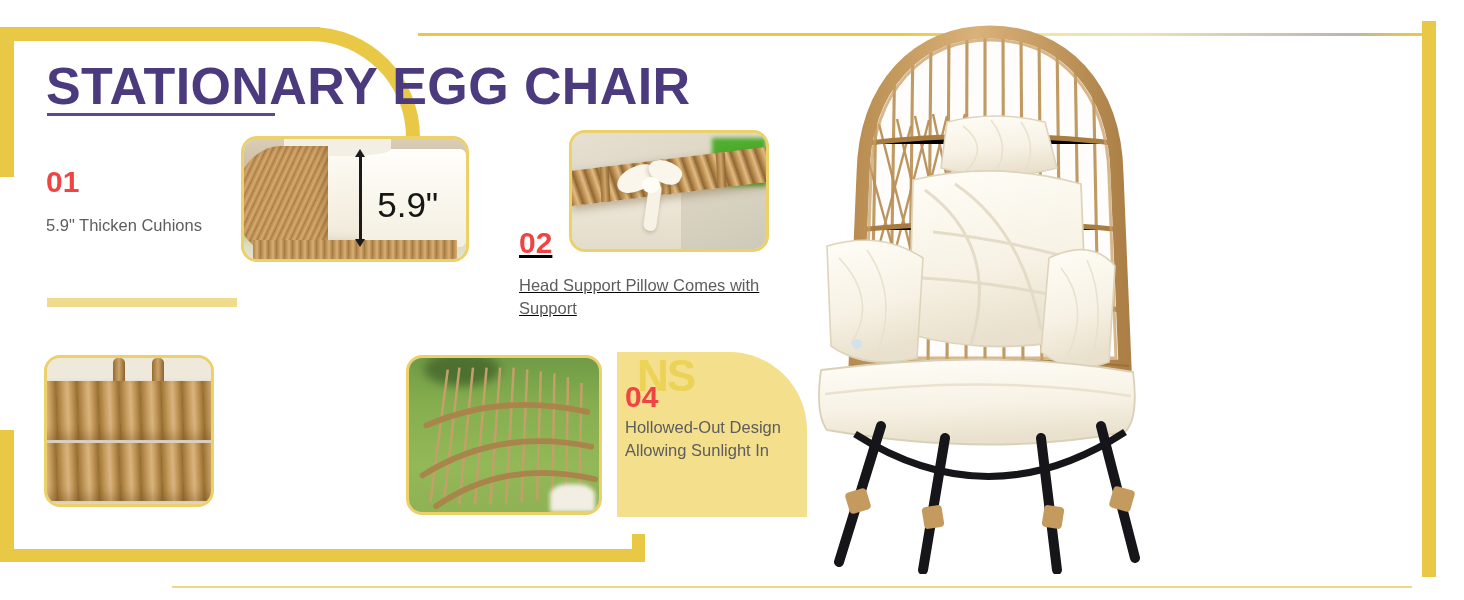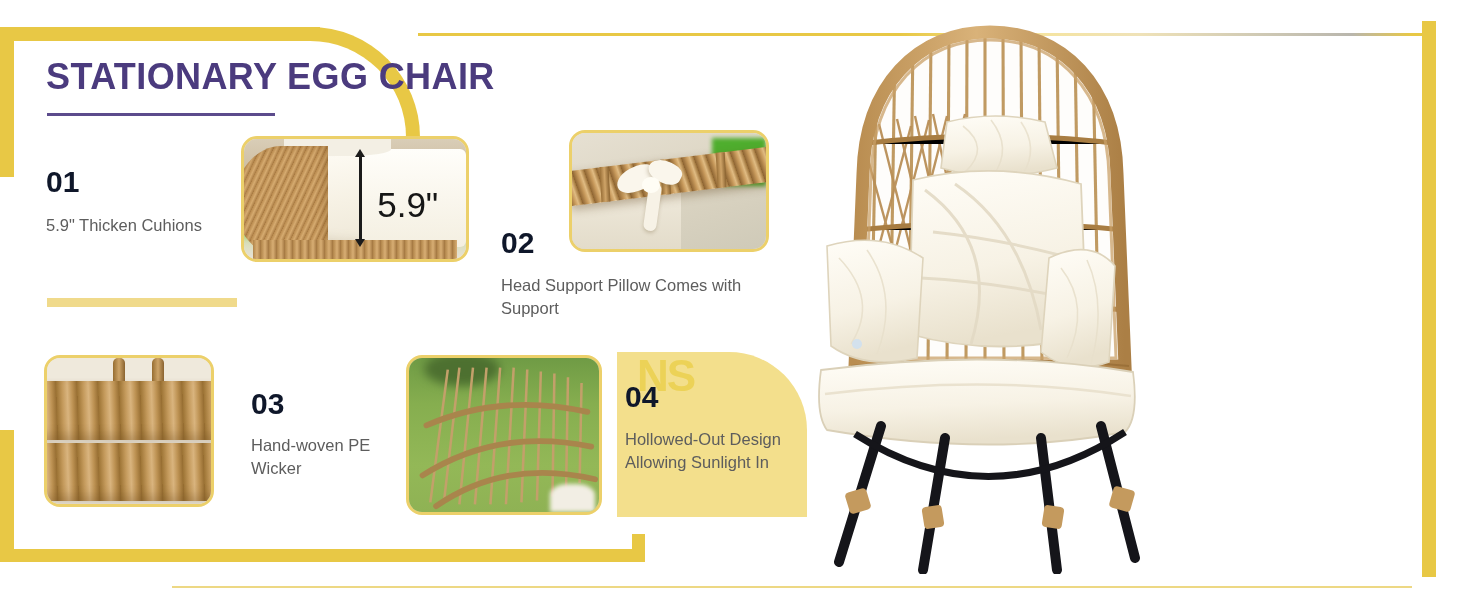--- a/index.html
+++ b/index.html
@@ -54,46 +54,46 @@
     font-family:"Liberation Sans", sans-serif;
     white-space:nowrap;
   }
   .footer-rule{
     position:absolute;left:172px;top:586px;width:1240px;height:2px;background:#edd884;
   }
 
   
   .title{
     position:absolute;left:46px;top:56px;
-    font-size:36px;font-weight:bold;letter-spacing:0.4px;
+    font-size:52px;font-weight:bold;letter-spacing:0.4px;
     color:#4b3b7e;white-space:nowrap;
     font-family:"Liberation Sans", sans-serif;
   }
   .title-rule{
     position:absolute;left:47px;top:113px;width:228px;height:3px;background:#5c4b8c;
   }
 
   
   .feat-num{
-    font-size:30px;font-weight:bold;color:#0f172a;line-height:1;
+    font-size:30px;font-weight:bold;color:#ef4444;line-height:1;
     font-family:"Liberation Sans", sans-serif;
   }
   .feat-desc{
     font-size:16.5px;color:#5d5d5d;line-height:1.42;
     font-family:"Liberation Sans", sans-serif;
   }
 
   #feat1{position:absolute;left:46px;top:167px;width:210px;}
   #feat1 .feat-desc{margin-top:17px;}
-  #feat2{position:absolute;left:501px;top:228px;width:270px;}
+  #feat2{position:absolute;left:519px;top:228px;width:270px;text-decoration:underline;}
   #feat2 .feat-desc{margin-top:16px;}
   #feat3{position:absolute;left:251px;top:389px;width:165px;}
   #feat3 .feat-desc{margin-top:15px;}
   #feat4{position:absolute;left:625px;top:382px;width:175px;z-index:4;}
-  #feat4 .feat-desc{margin-top:16px;}
+  #feat4 .feat-desc{margin-top:4px;}
 
   .divider-bar{position:absolute;background:#f0da8b;height:9px;}
   #divider1{left:47px;top:298px;width:190px;}
 
   
   .panel04{
     position:absolute;left:617px;top:352px;width:190px;height:165px;
     background:#f3df8c;border-top-right-radius:78px;z-index:2;
   }
   .panel04-wm{
@@ -270,24 +270,20 @@
   <div class="thumb" id="thumb3">
     <div class="thumb-inner">
       <div class="t3-bg"></div>
       <div class="t3-vert" style="left:40%;"></div>
       <div class="t3-vert" style="left:64%;"></div>
       <div class="t3-row" id="t3r1"></div>
       <div class="t3-row" id="t3r2"></div>
     </div>
   </div>
 
-  <div id="feat3">
-    <div class="feat-num">03</div>
-    <div class="feat-desc">Hand-woven PE Wicker</div>
-  </div>
 
   <div class="thumb" id="thumb4">
     <div class="thumb-inner">
       <div class="t4-bg"></div>
       <div class="t4-tree"></div>
       <svg width="100%" height="100%" viewBox="0 0 196 160" preserveAspectRatio="none" style="position:absolute;inset:0;">
         <g stroke="#c3a06a" stroke-width="2.6" fill="none">
           <path d="M22 150 L40 12"></path>
             <path d="M36 150 L52 10"></path>
             <path d="M52 152 L66 10"></path>

